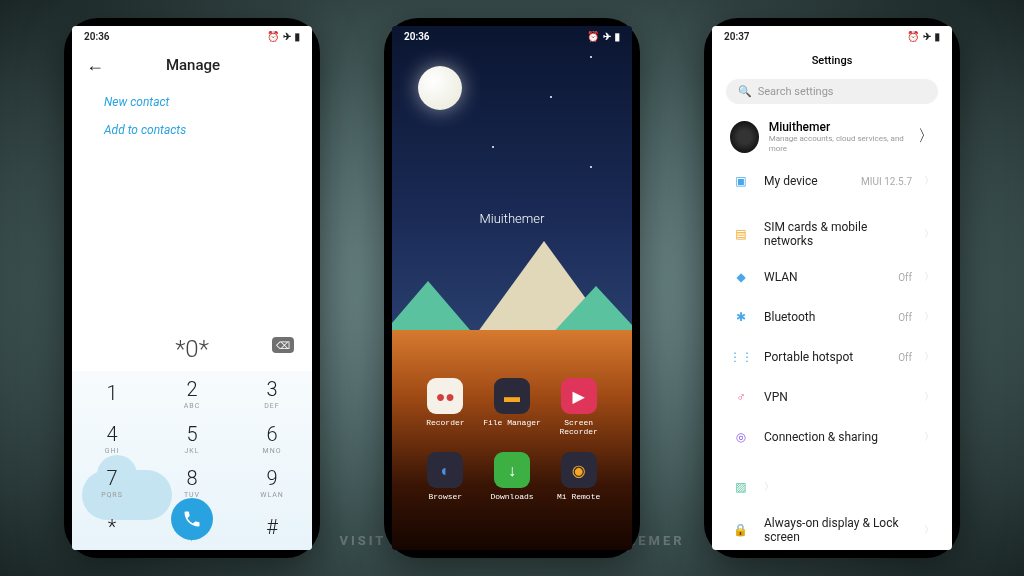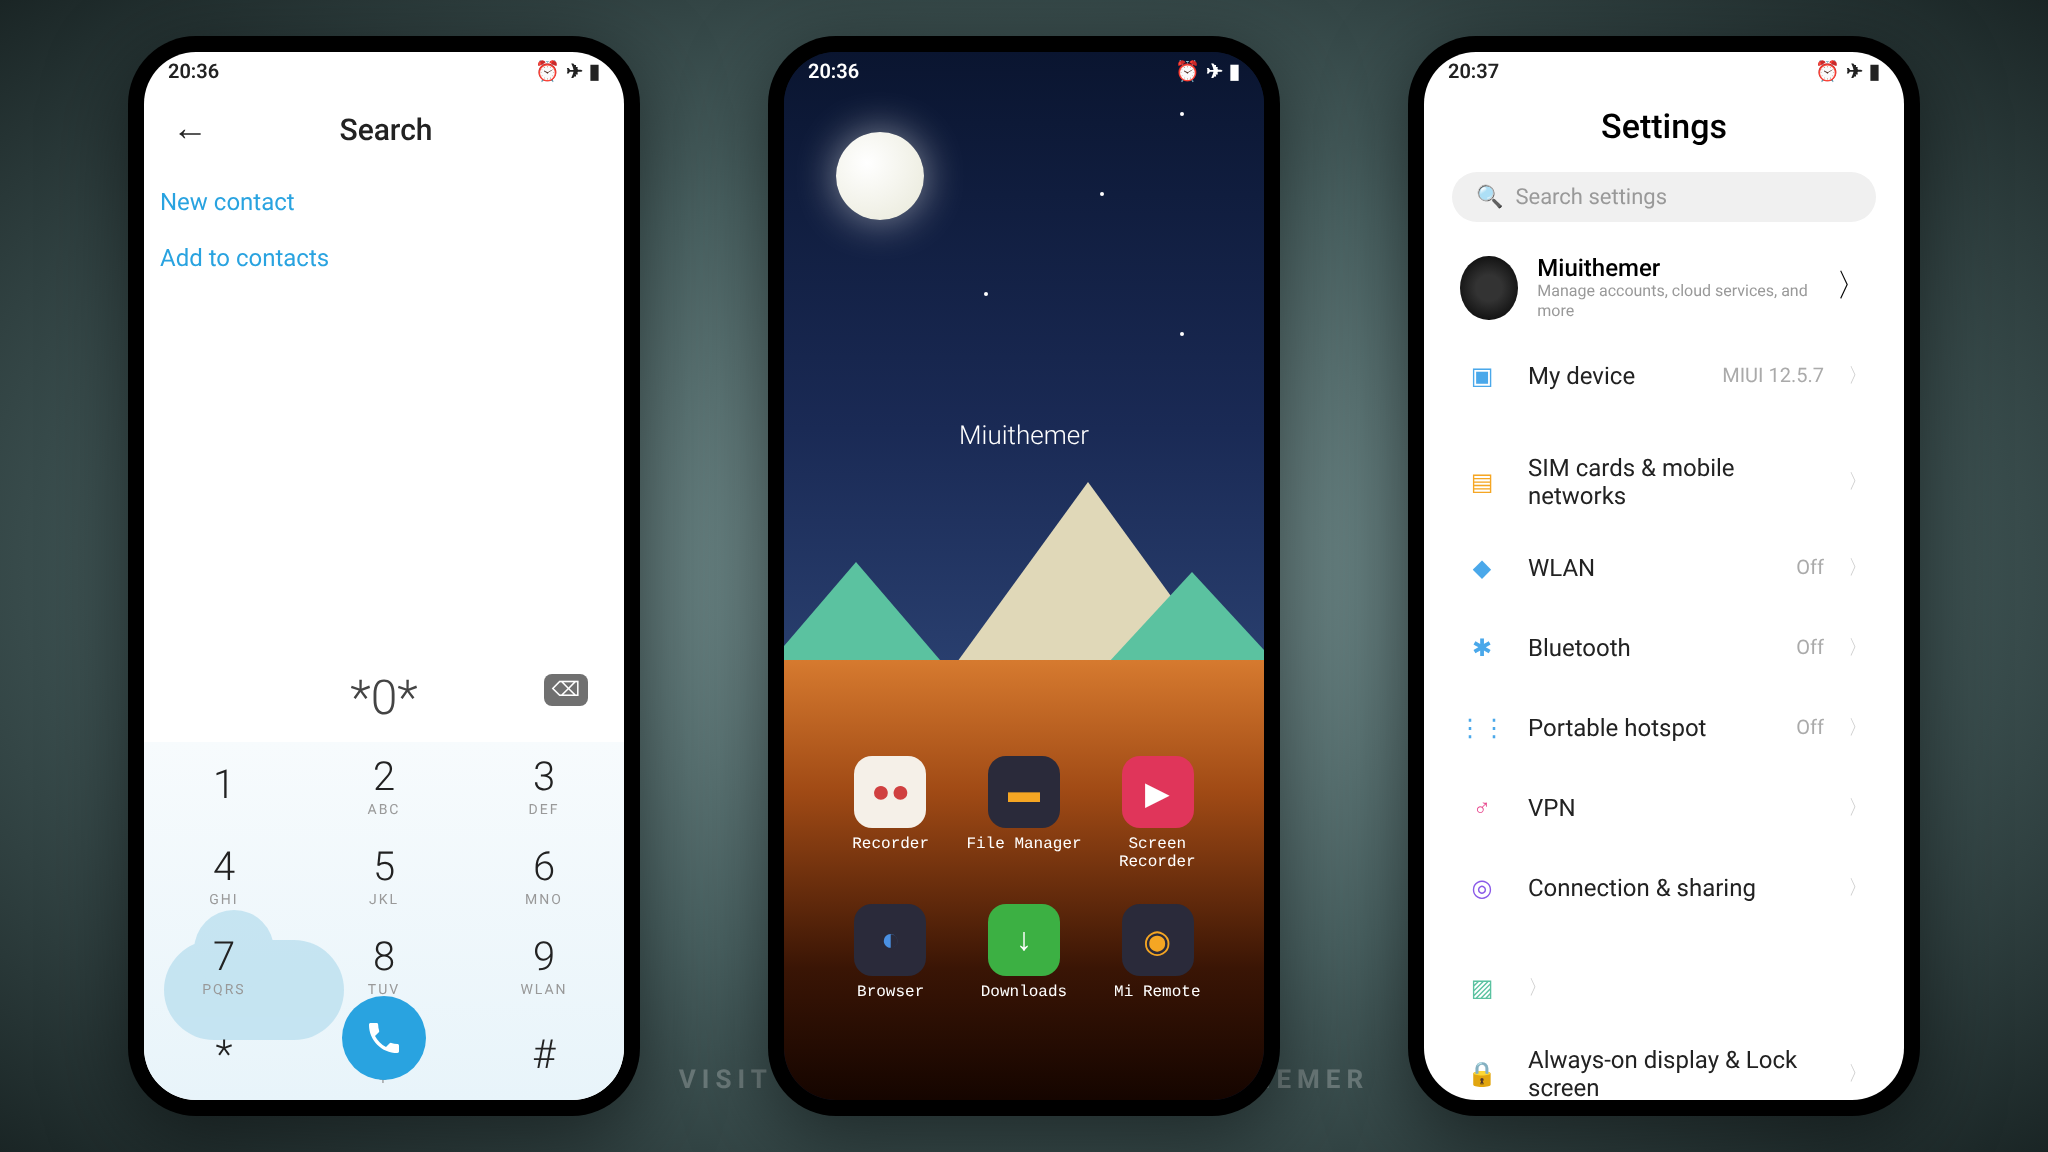--- a/index.html
+++ b/index.html
@@ -27,21 +27,21 @@
     height: 540px;
     background: #000;
     border-radius: 34px;
     padding: 8px;
     position: relative;
     box-shadow: 0 10px 40px rgba(0,0,0,0.5);
   }
   .screen {
     width: 100%; height: 100%;
     background: #fff;
-    border-radius: 26px;
+    border-radius: 4px;
     overflow: hidden;
     position: relative;
     display: flex;
     flex-direction: column;
   }
   .statusbar {
     display: flex;
     justify-content: space-between;
     align-items: center;
     padding: 4px 12px;
@@ -50,21 +50,21 @@
     height: 20px;
   }
   .statusbar.dark { color: #fff; }
   .statusbar.light { color: #222; }
   .status-icons { display: flex; gap: 3px; align-items: center; }
 
   
   .dialer-header { display:flex; align-items:center; padding: 8px 14px; }
   .back-arrow { font-size: 18px; color:#222; }
   .dialer-title { flex:1; text-align:center; font-size:15px; font-weight:500; color:#222; margin-right:16px; }
-  .dialer-actions { padding: 4px 8px; }
+  .dialer-actions { padding: 4px 32px; font-style: italic; }
   .dialer-actions div { color:#29a3e0; font-size:12px; padding:7px 0; }
   .dial-display { text-align:center; font-size:24px; font-weight:300; color:#444; padding: 8px 0; position:relative; }
   .delete-btn { position:absolute; right:18px; top:10px; background:#707070; color:#fff; border-radius:4px; width:22px; height:16px; display:flex; align-items:center; justify-content:center; font-size:10px; }
   .keypad { flex:1; display:grid; grid-template-columns:repeat(3,1fr); grid-template-rows:repeat(4,1fr); background:linear-gradient(180deg,#f7fbfd 0%, #e8f4fa 100%); position:relative; }
   .key { display:flex; flex-direction:column; align-items:center; justify-content:center; }
   .key .num { font-size:20px; font-weight:300; color:#222; }
   .key .sub { font-size:7px; color:#999; letter-spacing:1px; margin-top:1px; }
   .call-btn { position:absolute; bottom:10px; left:50%; transform:translateX(-50%); width:42px; height:42px; border-radius:50%; background:#29a3e0; display:flex; align-items:center; justify-content:center; z-index:2; }
   .cloud-deco { position:absolute; bottom:30px; left:10px; width:90px; height:50px; background:#b5ddee; border-radius:50px; opacity:0.7; z-index:0; }
   .cloud-deco::before { content:""; position:absolute; width:40px; height:40px; background:#b5ddee; border-radius:50%; top:-15px; left:15px; }
@@ -81,21 +81,21 @@
   .mt3 { position:absolute; bottom:0; right:-10%; width:0; height:0; border-left:60px solid transparent; border-right:60px solid transparent; border-bottom:65px solid #5bc2a0; }
   .forest { position:absolute; bottom:0; left:0; right:0; height:42%; background:linear-gradient(180deg, #d67a2f 0%, #a04a15 30%, #3a1505 70%, #150500 100%); }
   .wm-text { position:absolute; top:185px; width:100%; text-align:center; color:#fff; font-size:13px; font-weight:300; }
   .app-grid { position:absolute; bottom:40px; left:0; right:0; display:grid; grid-template-columns:repeat(3,1fr); grid-template-rows:repeat(2,1fr); row-gap:16px; padding:0 20px; }
   .app-icon { display:flex; flex-direction:column; align-items:center; gap:4px; }
   .app-icon .ic { width:36px; height:36px; border-radius:9px; display:flex; align-items:center; justify-content:center; font-size:16px; }
   .app-icon .lbl { font-size:8px; color:#fff; text-align:center;font-family:Liberation Mono, monospace; }
 
   
   .settings-screen { background:#fff; }
-  .settings-title { text-align:center; font-size:17px; font-weight:500; padding:8px 0; }
+  .settings-title { text-align:center; font-size:11px; font-weight:500; padding:8px 0; }
   .search-box { margin:4px 14px 8px; background:#f0f0f0; border-radius:16px; padding:6px 12px; display:flex; align-items:center; gap:6px; color:#999; font-size:11px; }
   .settings-list { flex:1; overflow:hidden; padding:0 14px; }
   .account-row { display:flex; align-items:center; gap:10px; padding:8px 4px; }
   .avatar { width:32px; height:32px; border-radius:50%; background:radial-gradient(circle,#333 30%, #000 100%); }
   .account-info .nm { font-size:12px; font-weight:500; }
   .account-info .sb { font-size:8px; color:#999; line-height:1.2; }
   .srow { display:flex; align-items:center; gap:12px; padding:9px 4px; }
   .srow .sicon { width:22px; height:22px; border-radius:6px; display:flex; align-items:center; justify-content:center; font-size:12px; }
   .srow .slabel { flex:1; font-size:12px; color:#222; }
   .srow .sval { font-size:10px; color:#aaa; }
@@ -112,21 +112,21 @@
     <div class="statusbar light">
       <span>20:36</span>
       <span class="status-icons">
         <span>⏰</span>
         <span>✈</span>
         <span>▮</span>
       </span>
     </div>
     <div class="dialer-header">
       <span class="back-arrow">←</span>
-      <span class="dialer-title">Search</span>
+      <span class="dialer-title">Manage</span>
     </div>
     <div class="dialer-actions">
       <div>New contact</div>
       <div>Add to contacts</div>
     </div>
     <div style="flex:1"></div>
     <div class="dial-display">
       <span>*0*</span>
       <span class="delete-btn">⌫</span>
     </div>

